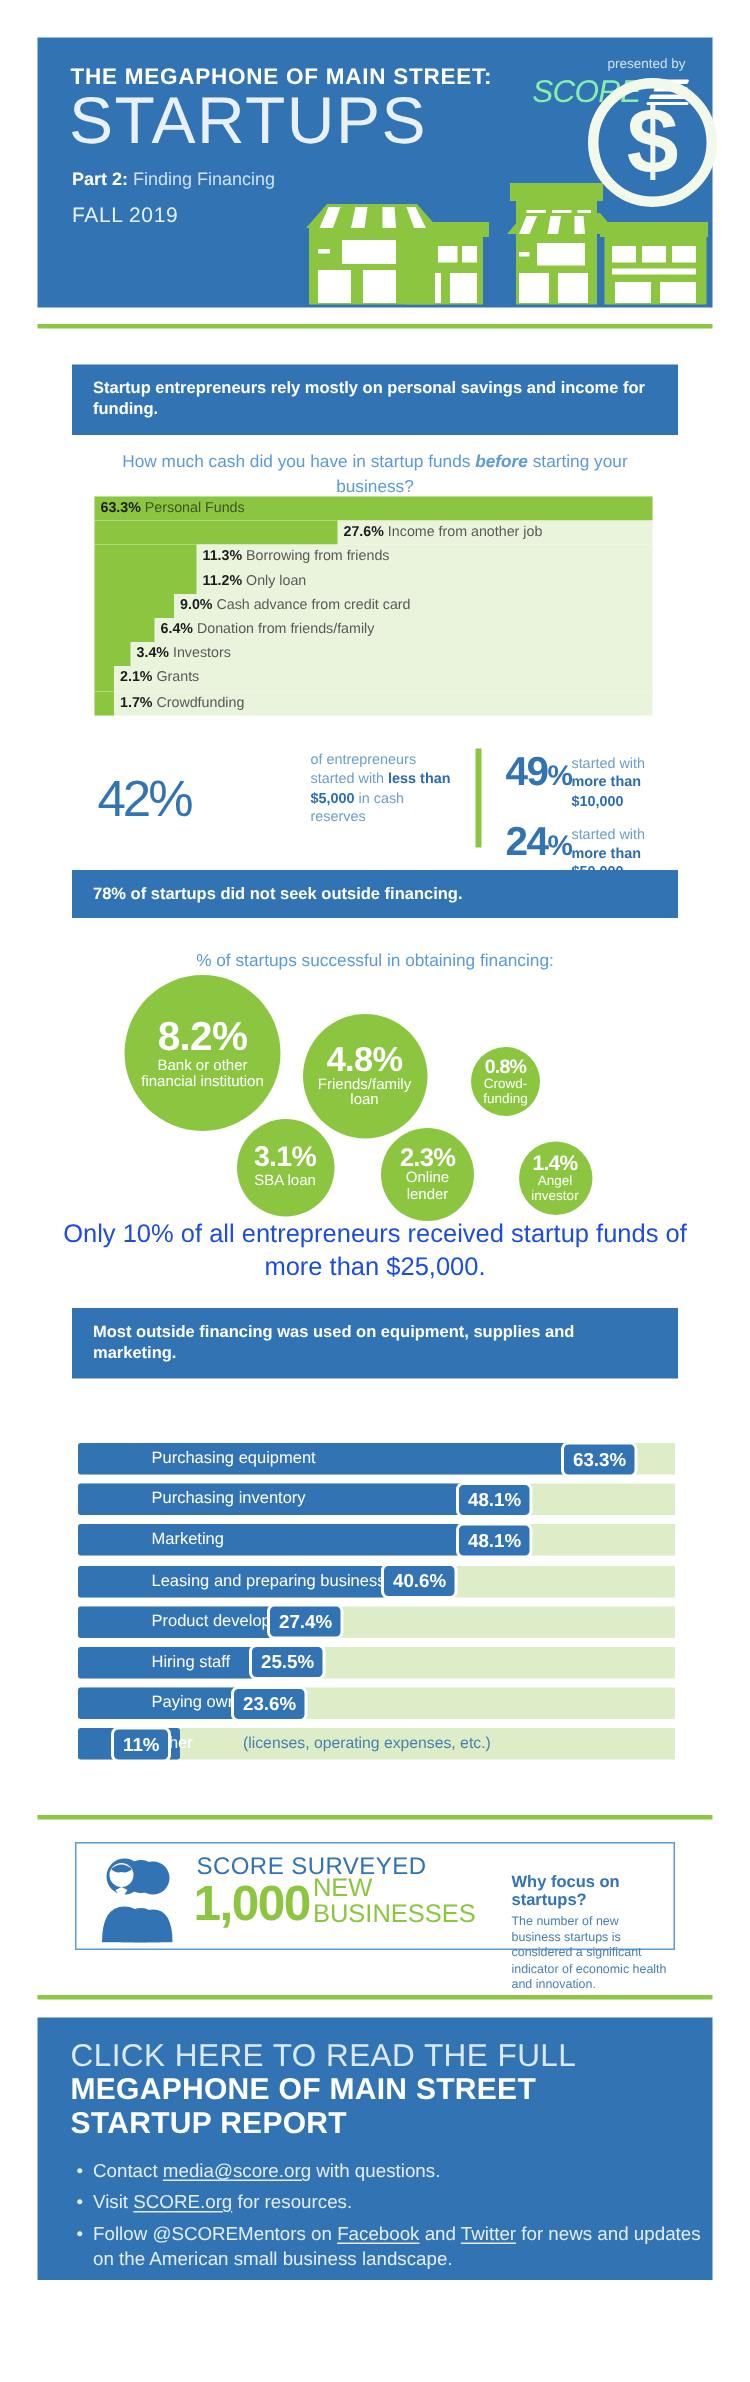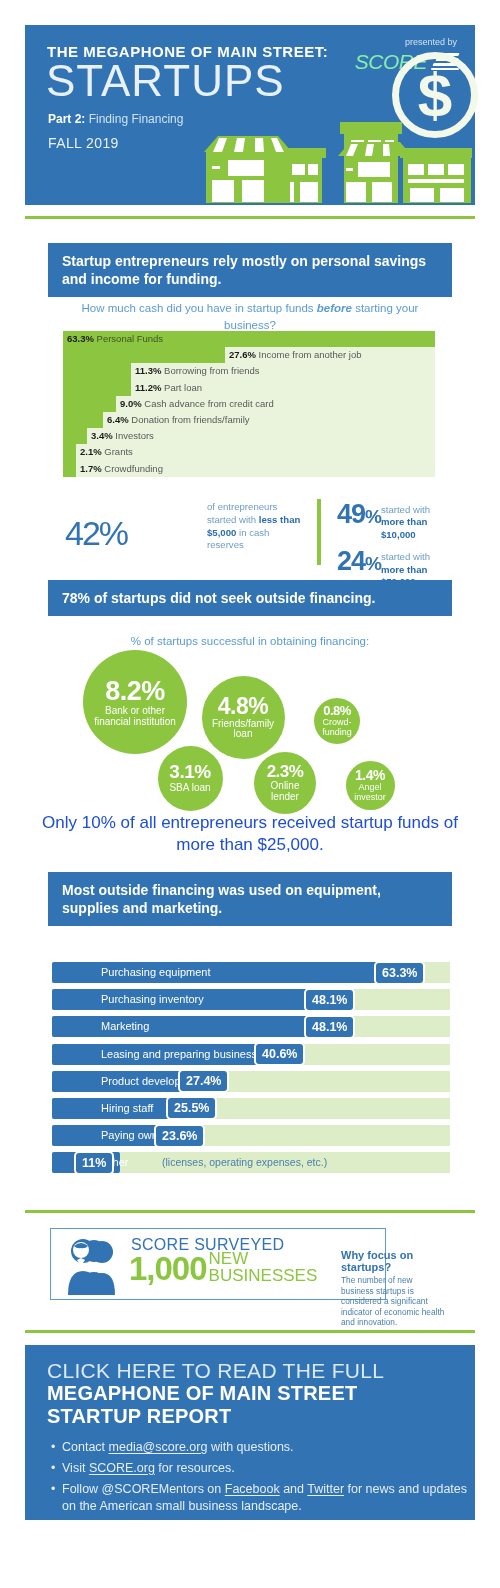--- a/index.html
+++ b/index.html
@@ -45,21 +45,21 @@
   .score-mark i:nth-child(4){ width:28px; left:0px; top:17px; transform:none; height:2px;}
 
   
   .storefront { position:absolute; left:175px; bottom:0; width:275px; height:95px; }
 
   .rule-green { position:absolute; height:3px; background:#8cc641; }
 
   
   .banner {
     position:absolute; background:#3273b3; color:#fff; font-weight:bold;
-    padding:9px 14px; font-size:14px; line-height:1.3;
+    padding:9px 14px; font-size:11px; line-height:1.3;
   }
 
   .subq { position:absolute; text-align:center; color:#5b9bd5; font-size:11.5px; line-height:1.45; }
   .subq i { font-style:italic; font-weight:bold; }
 
   
   .chart1 { position:absolute; left:63px; top:331px; width:372px; }
   .c1row { position:relative; height:16.2px; }
   .c1track { position:absolute; inset:0; background:#eaf4dd; }
   .c1bar { position:absolute; left:0; top:0; bottom:0; background:#8cc641; }
@@ -107,21 +107,21 @@
   .c2bar { position:absolute; left:0; top:0; bottom:0; background:#3273b3; border-radius:2px;}
   .c2lbl { position:absolute; left:9px; top:4px; font-size:11px; color:#fff; white-space:nowrap;margin-left:40px;}
   .c2val {
     position:absolute; top:-1.5px; height:24px; background:#3273b3; border:2px solid #fff;
     border-radius:5px; color:#fff; font-size:12.5px; font-weight:bold;
     display:flex; align-items:center; justify-content:center; padding:0 6px;
   }
   .c2note { position:absolute; top:4px; font-size:10.5px; color:#4a7fae; white-space:nowrap;}
 
   
-  .surveybox { position:absolute; left:50px; top:1228px; width:336px; height:72px;
+  .surveybox { position:absolute; left:50px; top:1228px; width:400px; height:72px;
                border:1px solid #5b9bd5; background:#fff; }
   .survey-people { position:absolute; left:10px; top:6px; width:62px; height:60px;}
   .survey-line1 { position:absolute; left:80px; top:7px; font-size:16px; color:#3273b3; letter-spacing:.3px;}
   .survey-line2 { position:absolute; left:78px; top:21px; display:flex; align-items:flex-end; }
   .s-1000 { font-size:33px; font-weight:bold; color:#8cc641; letter-spacing:-1px; line-height:.95;}
   .s-new { margin-left:2px; font-size:17px; color:#8cc641; line-height:1.02; }
   .s-new span { display:block; }
   .survey-why { position:absolute; left:290px; top:20px; width:104px; }
   .survey-why h4 { font-size:11px; color:#3273b3; font-weight:bold; margin-bottom:2px;}
   .survey-why p { font-size:8.3px; color:#4a7fae; line-height:1.28;}
@@ -233,21 +233,21 @@
         <div class="c1lbl" style="left:166px"><b>27.6%</b> <span>Income from another job</span></div>
       </div>
       <div class="c1row">
         <div class="c1track"></div>
         <div class="c1bar" style="width:68px"></div>
         <div class="c1lbl" style="left:72px"><b>11.3%</b> <span>Borrowing from friends</span></div>
       </div>
       <div class="c1row">
         <div class="c1track"></div>
         <div class="c1bar" style="width:68px"></div>
-        <div class="c1lbl" style="left:72px"><b>11.2%</b> <span>Part loan</span></div>
+        <div class="c1lbl" style="left:72px"><b>11.2%</b> <span>Only loan</span></div>
       </div>
       <div class="c1row">
         <div class="c1track"></div>
         <div class="c1bar" style="width:53px"></div>
         <div class="c1lbl" style="left:57px"><b>9.0%</b> <span>Cash advance from credit card</span></div>
       </div>
       <div class="c1row">
         <div class="c1track"></div>
         <div class="c1bar" style="width:40px"></div>
         <div class="c1lbl" style="left:44px"><b>6.4%</b> <span>Donation from friends/family</span></div>

